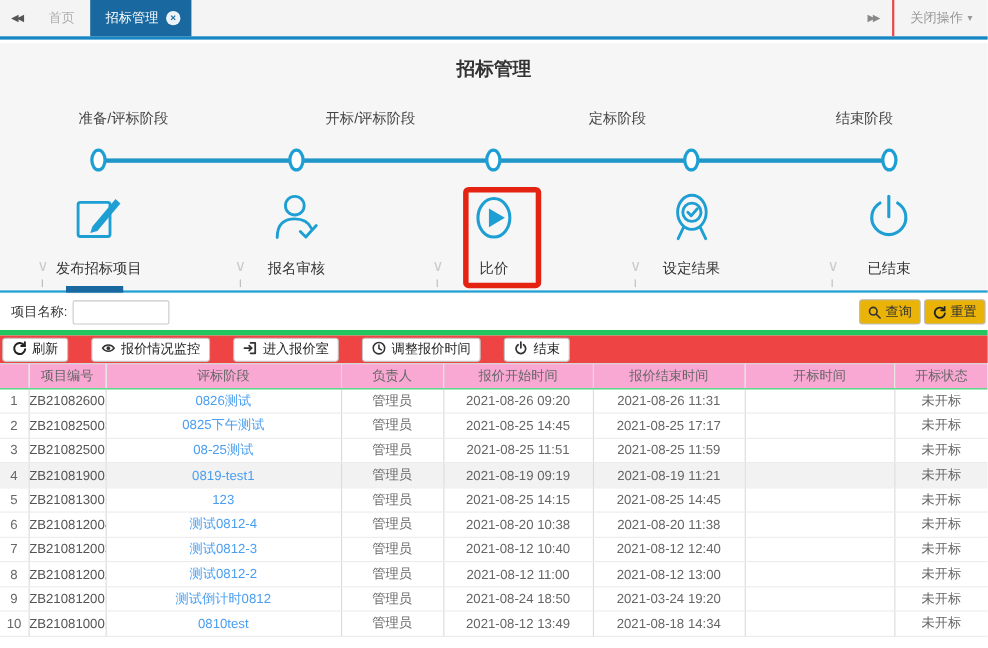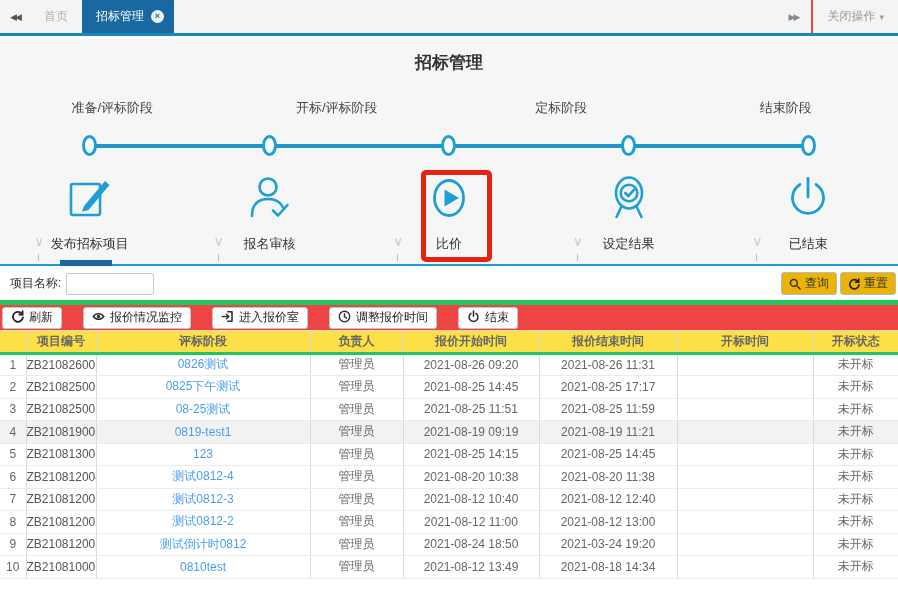--- a/index.html
+++ b/index.html
@@ -73,21 +73,21 @@
     border-radius:3px; font-size:12px; color:#222; display:flex; align-items:center; gap:5px;
     cursor:pointer; font-family:inherit; }
   .tb-btn svg { width:13px; height:13px; }
 
   
   .grid-wrap { position:absolute; top:330px; left:0; width:898px; bottom:0; overflow:hidden; }
   table { width:898px; border-collapse:collapse; table-layout:fixed; }
   th, td { height:22.5px; font-size:12px; font-weight:normal; text-align:center;
     border-right:1px solid #dadada; border-bottom:1px solid #ebebeb; overflow:hidden;
     white-space:nowrap; }
-  th { color:#666; border-top:1px solid #d5d5d5; border-bottom:3px solid #22c55e; background:#fde047;font-weight:bold; }
+  th { color:#666; border-top:1px solid #d5d5d5; border-bottom:1px solid #22c55e; background:#f9a8d4; }
   td { color:#666; }
   td.code { color:#555; }
   tr.hl td { background:#f2f2f2; }
   a.proj-link { color:#4a9ef0; text-decoration:none; cursor:pointer; }
   th:last-child, td:last-child { border-right:none; }
 </style>
 </head>
 <body>
 
 <div class="tabbar">

